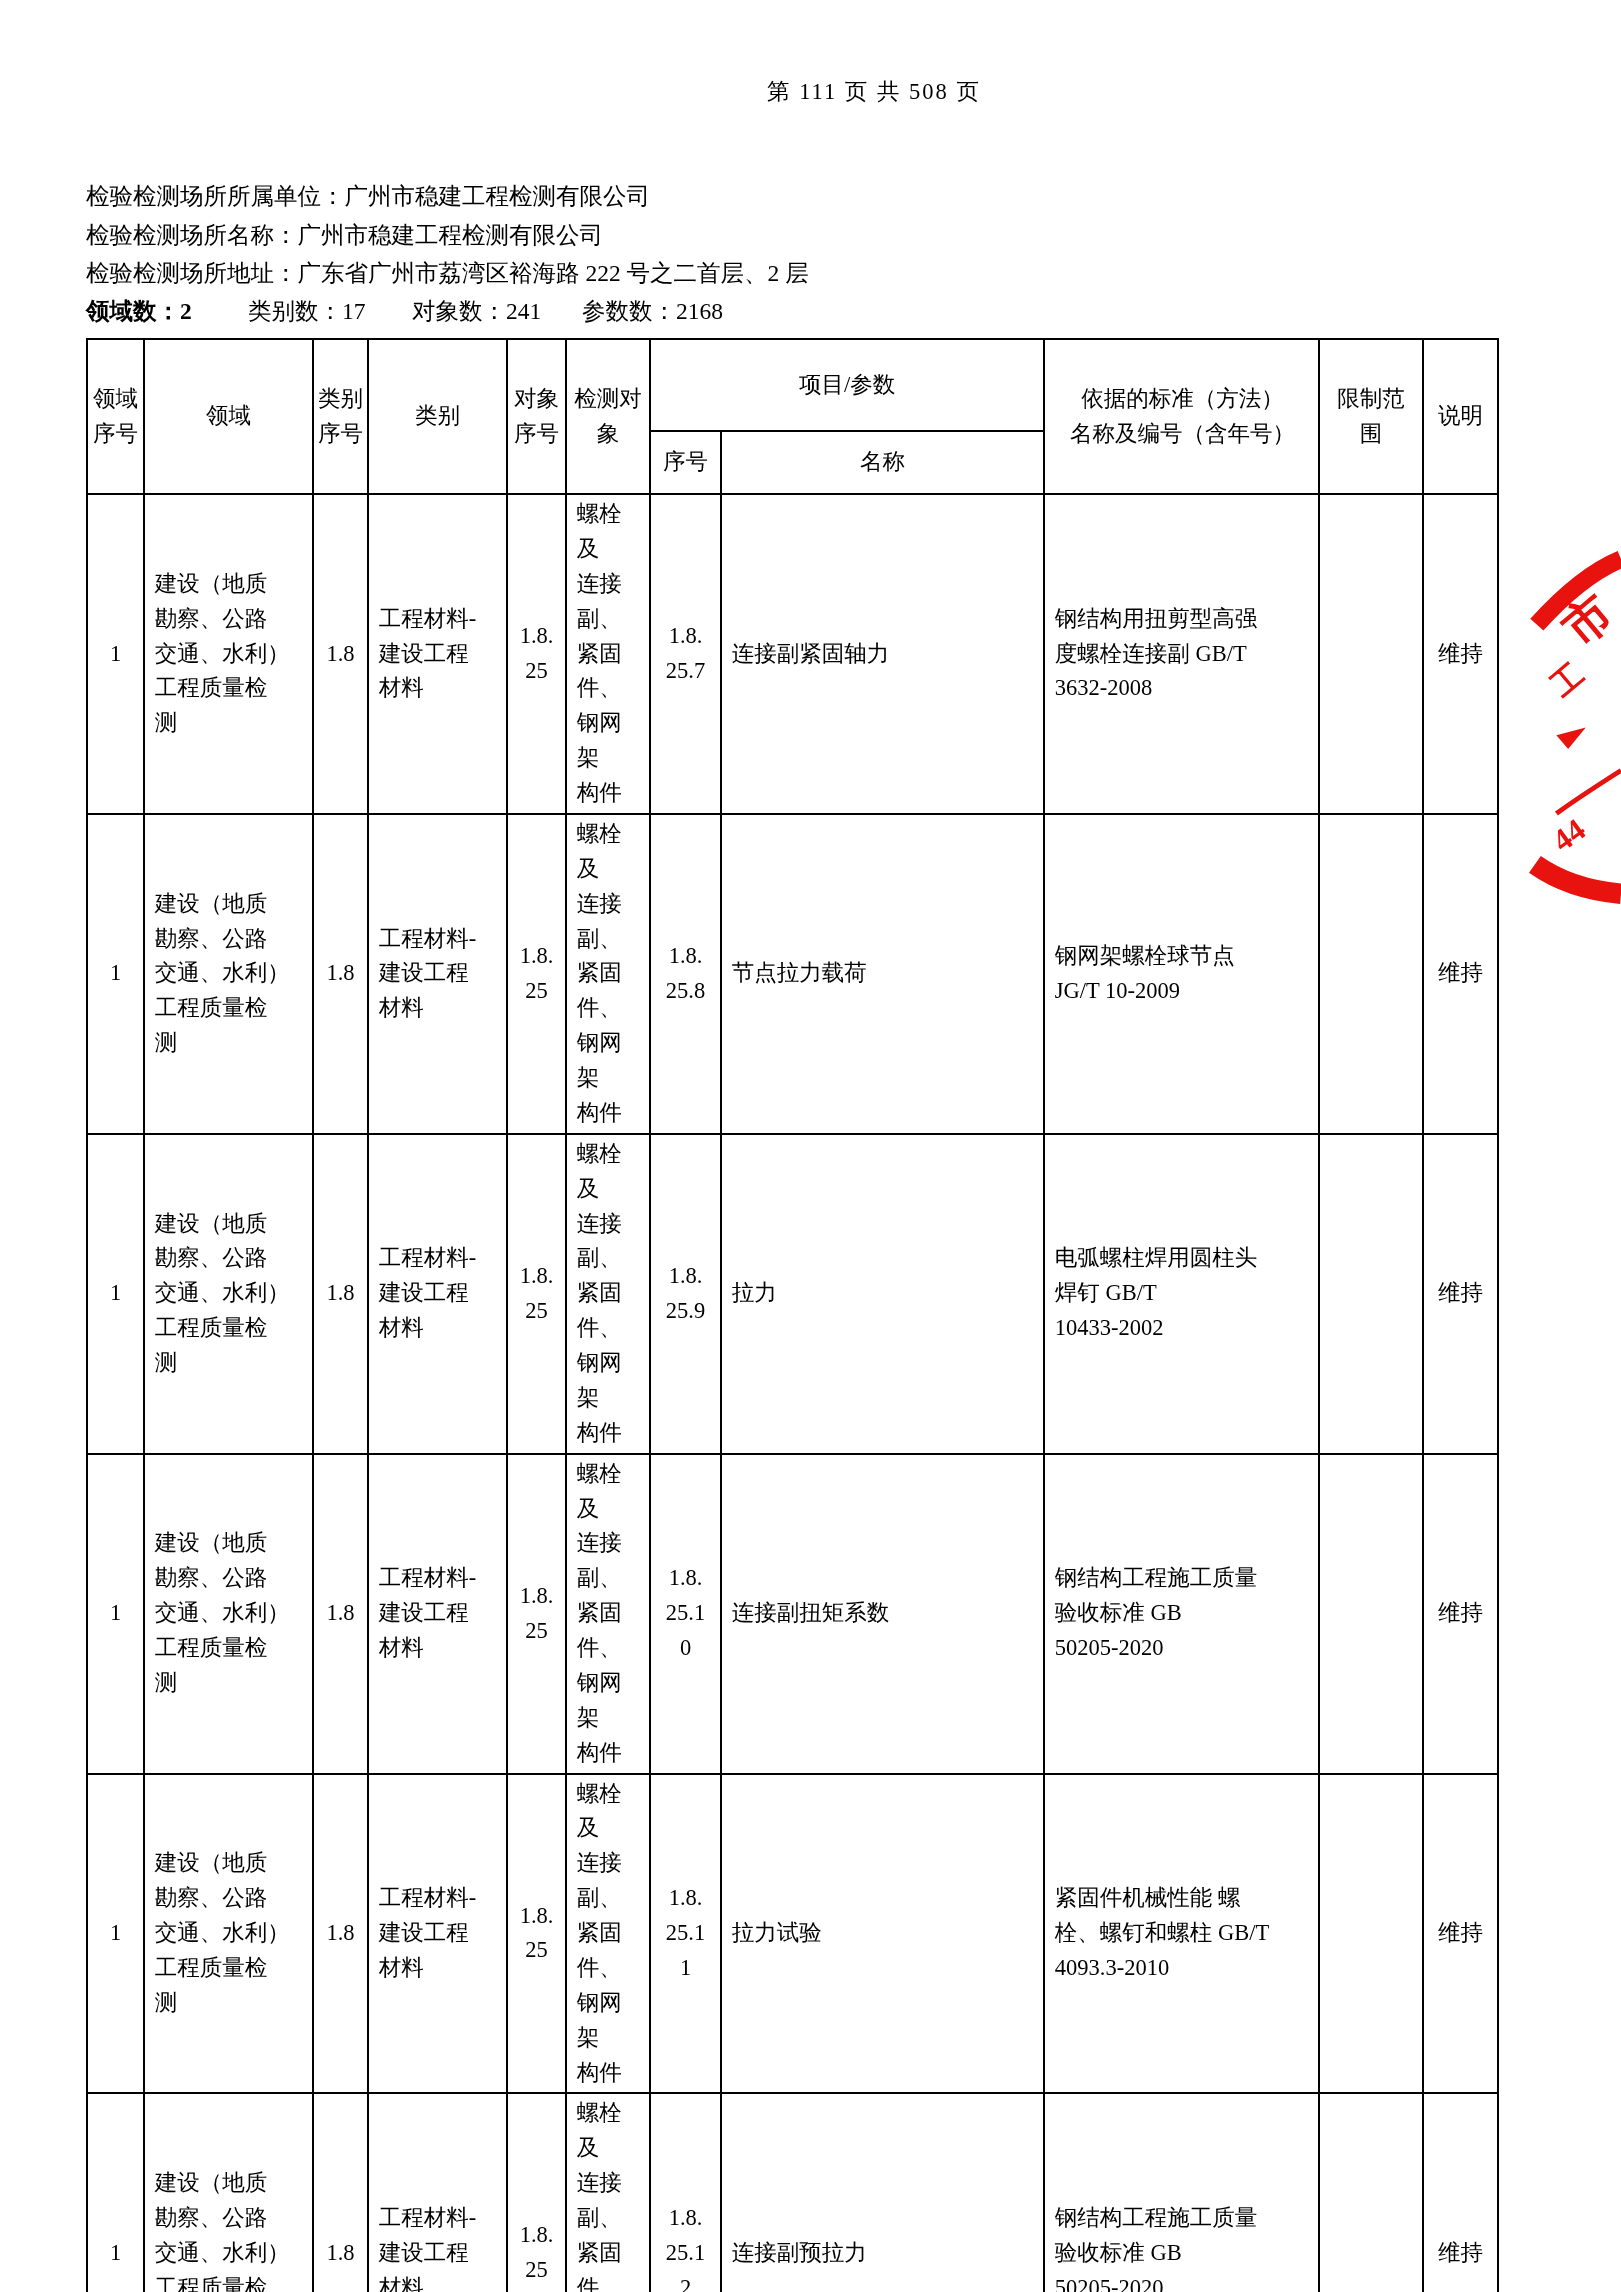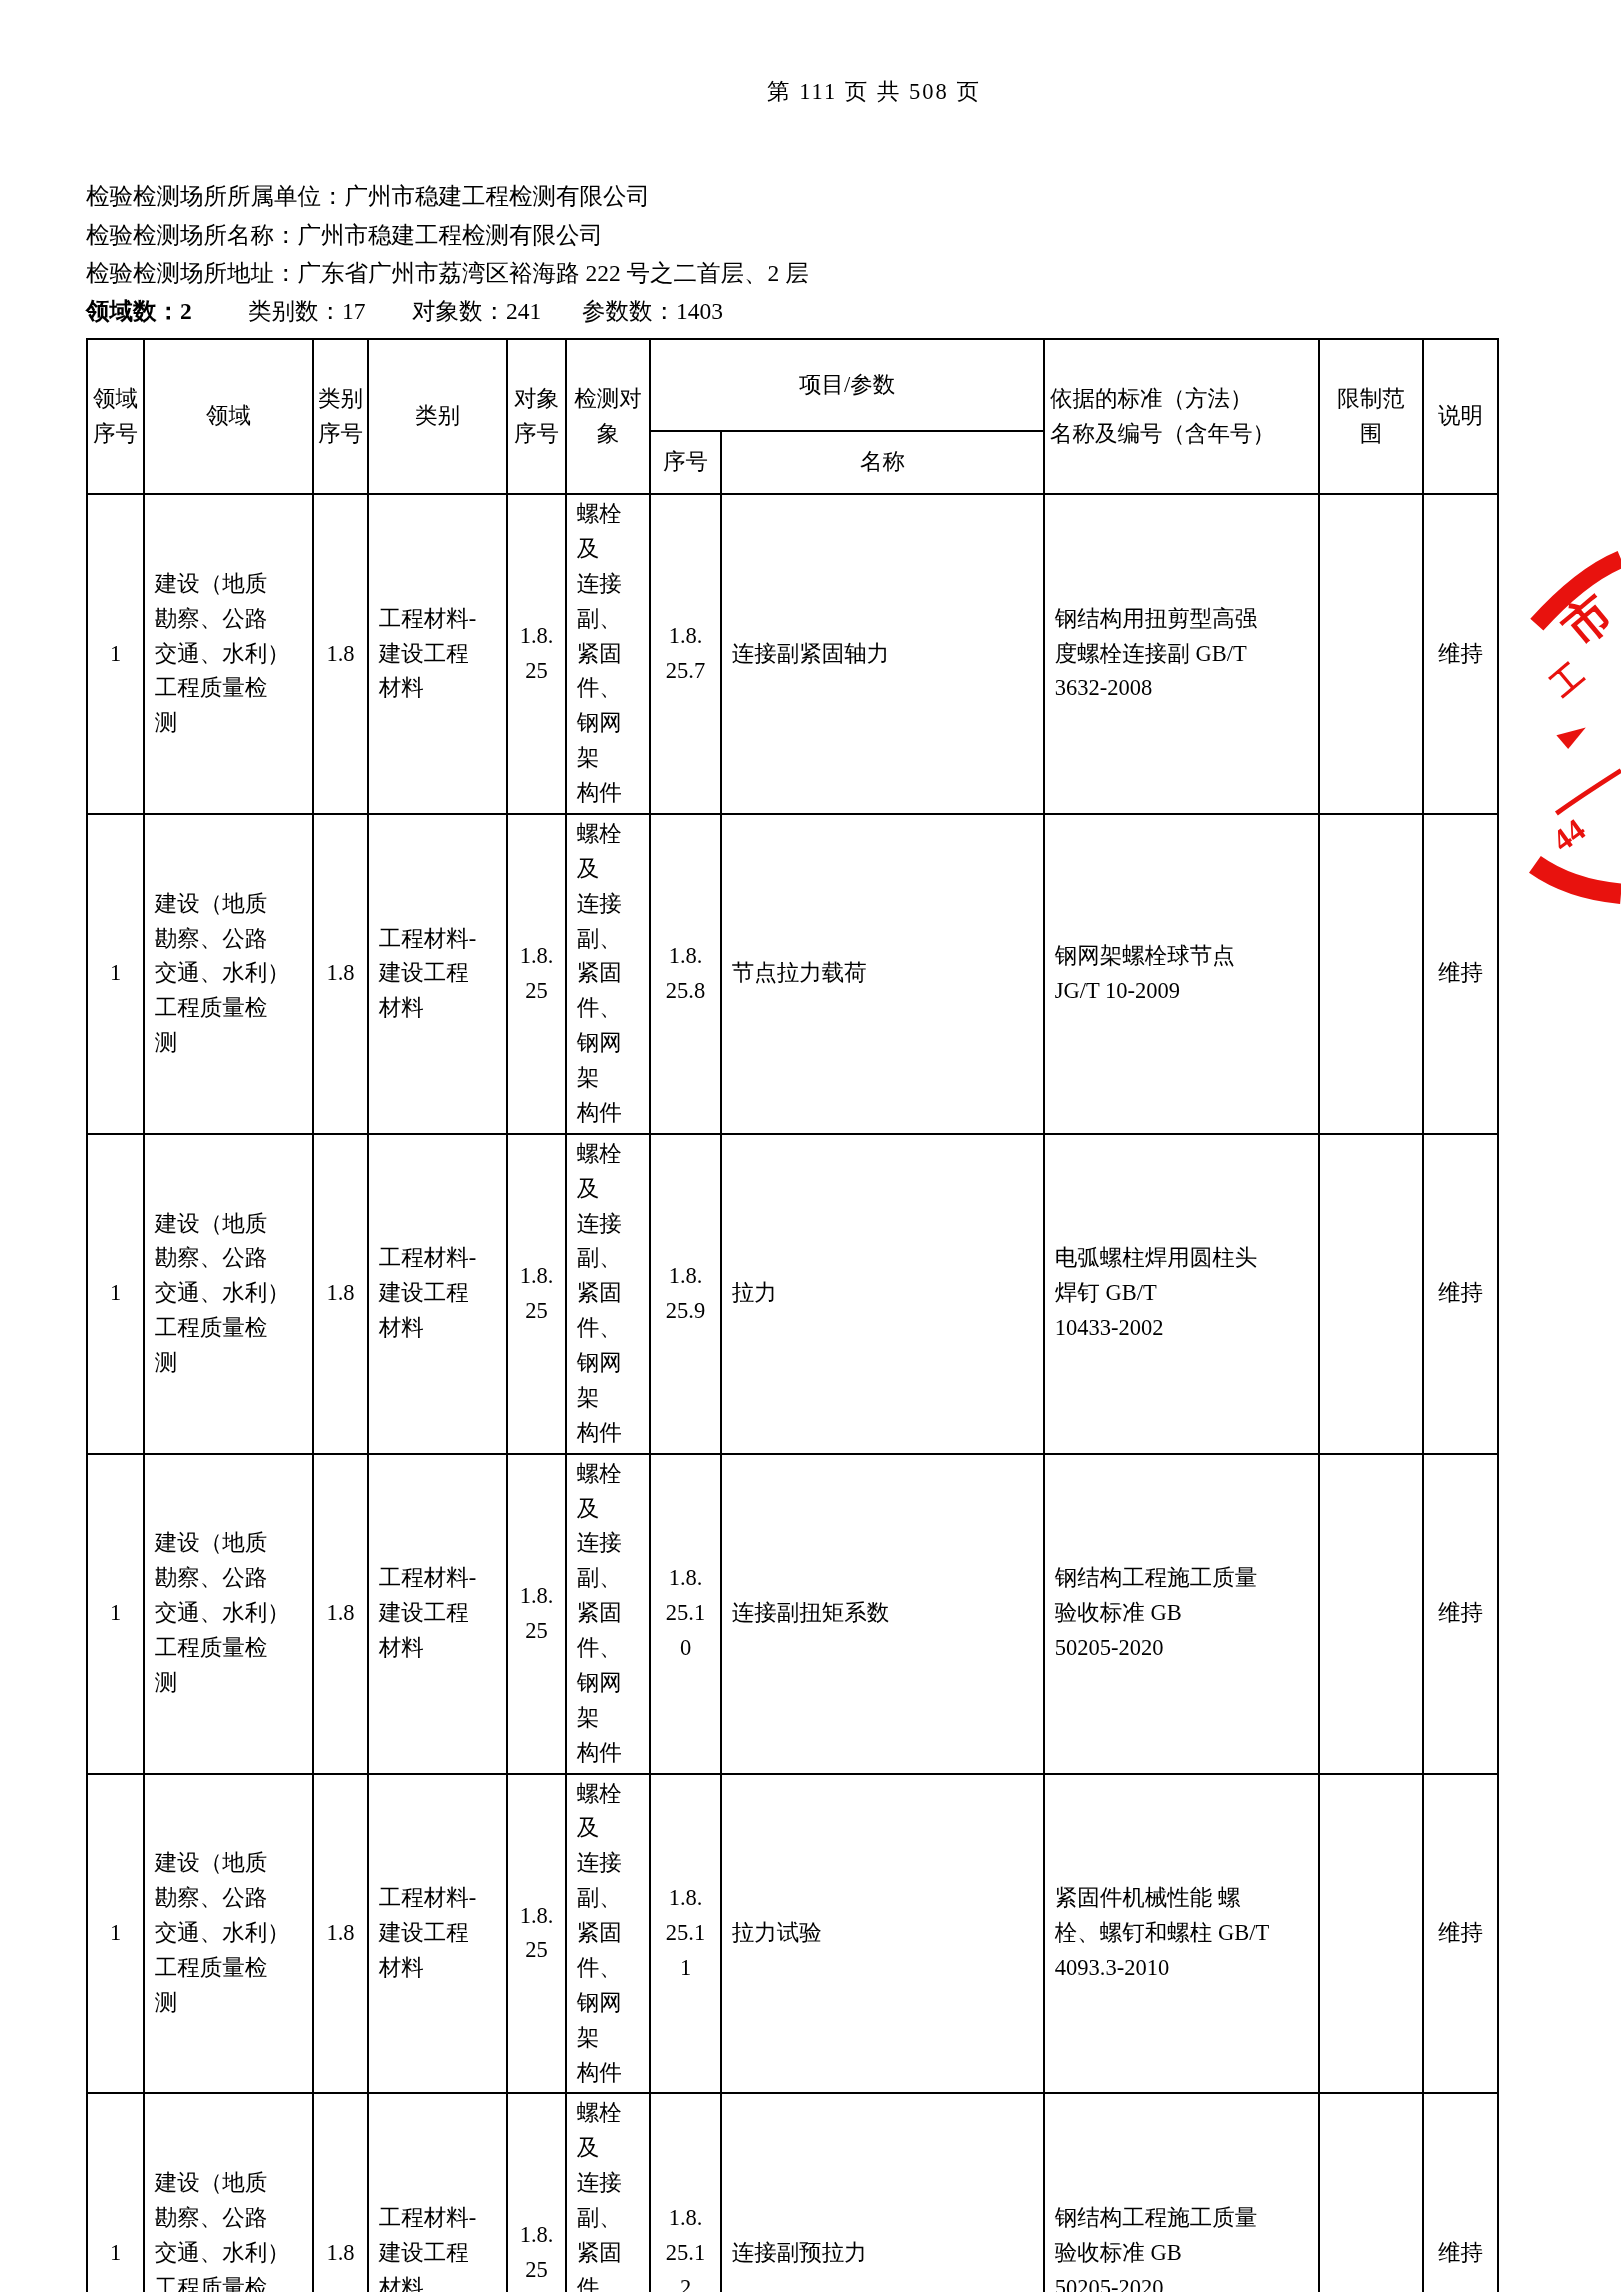--- a/index.html
+++ b/index.html
@@ -30,21 +30,21 @@
   .grid th, .grid td {
     border:2px solid #000;
     font-size:22.5px; font-weight:normal; line-height:1.55;
     white-space:pre-line; vertical-align:middle; overflow:hidden;
     padding:2px 2.9px;
   }
   .grid tr.h1 { height:92px;margin-top:28px; }
   .grid tr.h2 { height:63px; }
   .grid tbody tr { height:195px; }
   .grid th { text-align:center; }
-  th.std-h { text-align:left; padding-left:5px; }
+  th.std-h { text-align:center; padding-left:5px; }
   td.center { text-align:center; }
   td.pad { text-align:left; padding-left:9.8px; padding-right:5.9px;margin-left:34px; }
 
   .seal {
     position:absolute; left:1529px; top:541px; width:92px; height:363px;
     pointer-events:none;
   }
   .seal text { font-family:"Liberation Serif","DejaVu Serif",serif; font-weight:bold; }
 </style>
 </head>
@@ -57,21 +57,21 @@
   <div class="info-line" style="top:182px"><span>检验检测场所所属单位：</span><span>广州市稳建工程检测有限公司</span></div>
 
   <div class="info-line" style="top:221px"><span>检验检测场所名称：</span><span>广州市稳建工程检测有限公司</span></div>
 
   <div class="info-line" style="top:259px"><span>检验检测场所地址：</span><span>广东省广州市荔湾区裕海路 222 号之二首层、2 层</span></div>
 
   <div class="stats">
     <div class="stat-item"><span>领域数：</span><span>2</span></div>
     <div class="stat-item"><span>类别数：</span><span>17</span></div>
     <div class="stat-item"><span>对象数：</span><span>241</span></div>
-    <div class="stat-item"><span>参数数：</span><span>1403</span></div>
+    <div class="stat-item"><span>参数数：</span><span>2168</span></div>
   </div>
 
   <table class="grid">
     <colgroup>
       <col style="width:57px">
         <col style="width:169px">
         <col style="width:55px">
       <col style="width:139px">
         <col style="width:59px">
         <col style="width:84px">

